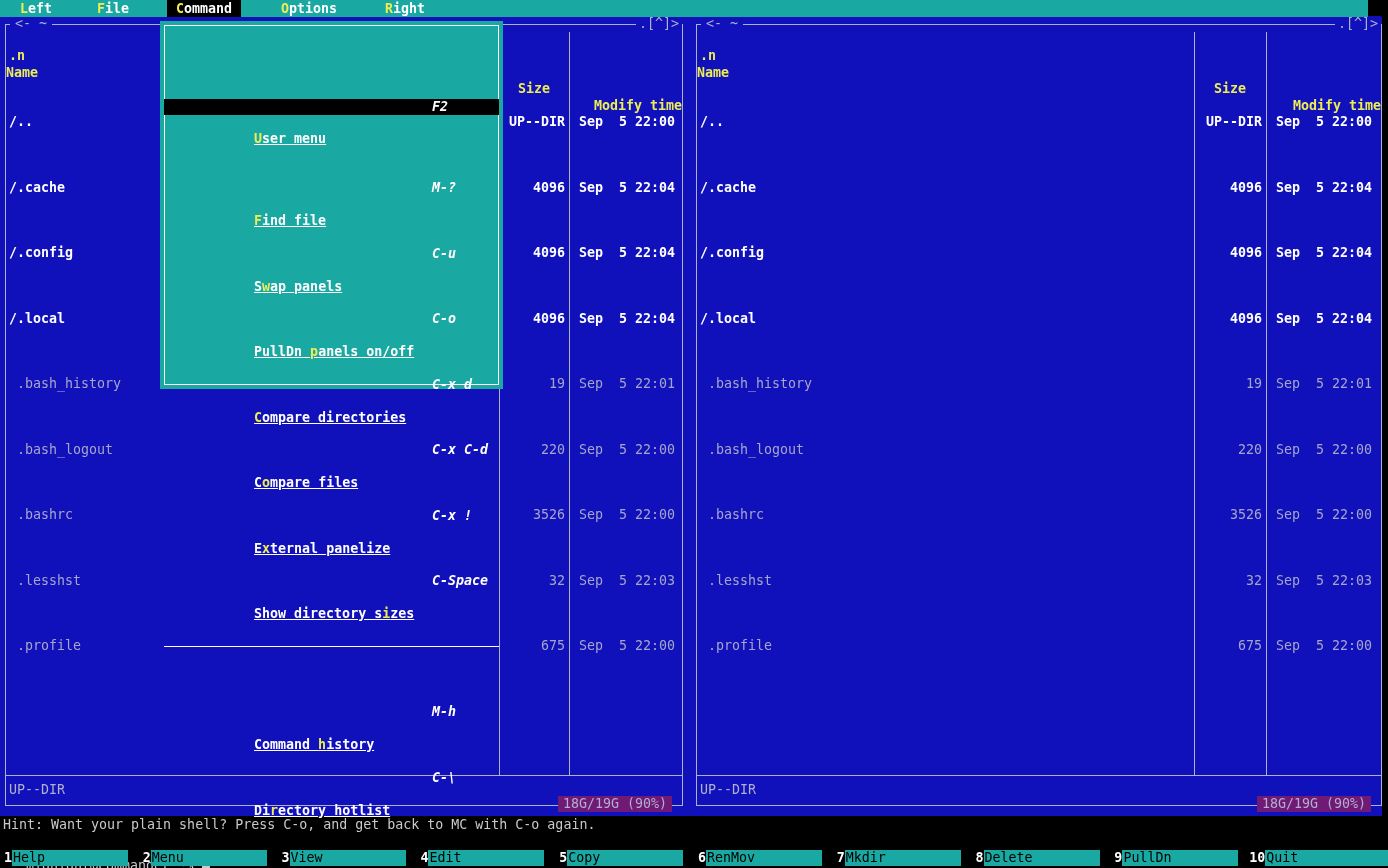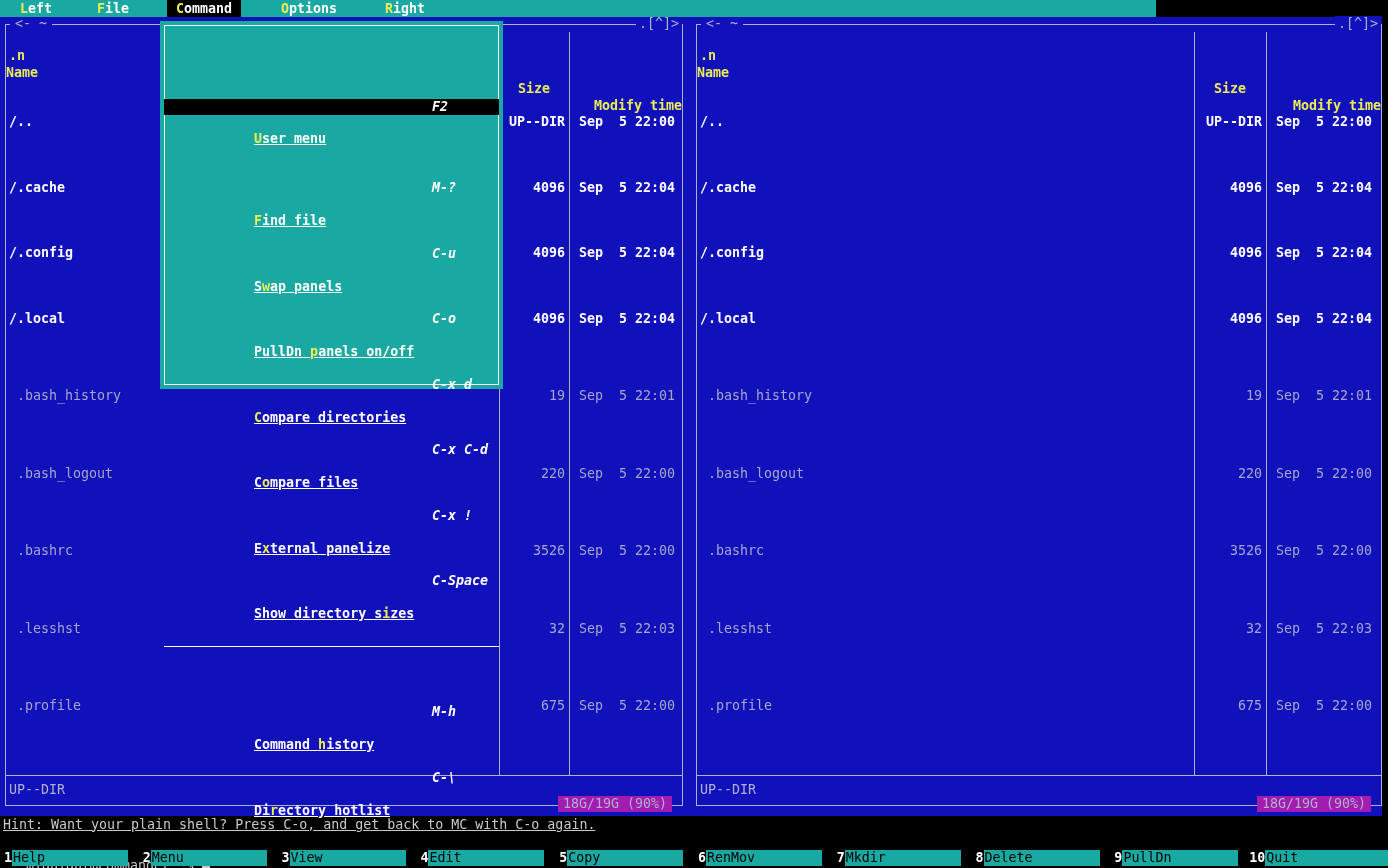--- a/index.html
+++ b/index.html
@@ -5,21 +5,21 @@
   * { margin:0; padding:0; box-sizing:border-box; }
   html,body { background:#000; }
   .screen {
     position:relative; width:1388px; height:868px; overflow:hidden;
     background:#000;
     font-family:"DejaVu Sans Mono", monospace;
     font-size:13.3px; line-height:16.38px; white-space:pre;
     cursor:default;
   }
   
-  .menubar { position:absolute; top:0; left:0; width:1156px; height:17px;
+  .menubar { position:absolute; top:0; left:0; width:1368px; height:17px;
              background:#1aa8a2; color:#fff; font-weight:bold; z-index:6; }
   .mb-item { position:absolute; top:0; height:17px; line-height:17px; padding:0 9px; }
   .menubar div:nth-of-type(1){ left:11px; }
   .menubar div:nth-of-type(2){ left:88px; }
   .menubar div:nth-of-type(3){ left:167px; }
   .menubar div:nth-of-type(4){ left:272px; }
   .menubar div:nth-of-type(5){ left:376px; }
   .mb-item.selected { background:#000; }
   .hot { color:#eded55; }
   
@@ -45,39 +45,39 @@
   .pl .vsep1 { left:493px; } .pl .vsep2 { left:563px; }
   .pr .vsep1 { left:497px; } .pr .vsep2 { left:569px; }
   .rows { position:absolute; top:23.5px; left:0; right:0; }
   .frow { display:flex; height:16.38px; }
   .c-name { width:493px; padding-left:3px; overflow:hidden; }
   .c-size { width:70px; text-align:right; padding-right:4px; }
   .c-time { flex:1; padding-left:10px; }
   .pr .c-name { width:497px; }
   .pr .c-size { width:72px; }
   .frow.dir  { color:#fff; font-weight:bold; }
-  .frow.file { color:#a6a6cc;margin-top:12px; }
+  .frow.file { color:#a6a6cc; }
   .minisep { position:absolute; top:750px; left:0; right:0; height:1px; background:#b0b0d0; }
   .ministatus { position:absolute; top:757px; left:3px; color:#b0b0d0; }
   .freespace { position:absolute; top:771px; right:10px; height:16px; line-height:16px;
-               background:#a21caf; padding:0 5px; color:#b0b0d0; }
+               background:#701a75; padding:0 5px; color:#b0b0d0; }
   
   .dropdown { position:absolute; left:160px; top:21px; width:343px; height:368px;
               background:#1aa8a2; z-index:5; }
   .menu-inner { position:absolute; inset:4px; border:1px solid #fff; }
   .menu-list { position:absolute; top:12px; left:4px; width:335px; }
   .menu-item { position:relative; height:16.38px; line-height:16.38px;
                color:#fff; font-weight:bold; }
   .menu-item.selected { background:#000; }
   .mi-label { padding-left:10px;text-decoration:underline; }
   .mi-key { position:absolute; left:268px; top:0;font-style:italic; }
   .sep-line { display:none; position:absolute; left:0; right:0; top:7.5px; height:1px; background:#fff; }
   .menu-item.sep .sep-line { display:block; }
   
-  .hintline   { position:absolute; top:816.5px; left:3px; color:#c9c9c9;text-decoration:underline; }
+  .hintline   { position:absolute; top:816.5px; left:3px; color:#c9c9c9; }
   .promptline { position:absolute; top:858px;  left:3px; color:#c9c9c9;margin-left:23px; }
   .cursor { display:inline-block; width:8px; height:13px; background:#c9c9c9;
             vertical-align:-2px; margin-left:8px; }
   
   .fkeys { position:absolute; top:849.5px; left:0; width:1388px; height:17px; display:flex; }
   .fkey { width:138.8px; flex:none; display:flex; height:16.4px; line-height:16.4px; }
   .fkey:last-child { width:139px; }
   .fk-num { min-width:12px; text-align:right; color:#fff; font-weight:bold; }
   .fk-label { width:116px; background:#1aa8a2; color:#000; padding-left:1px; }
   .fkey:last-child .fk-label { flex:1; width:auto; }

